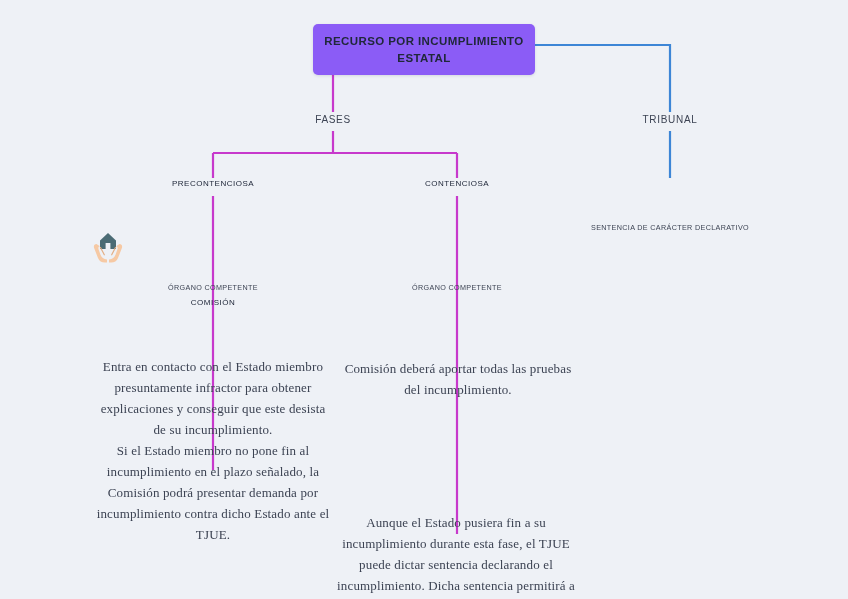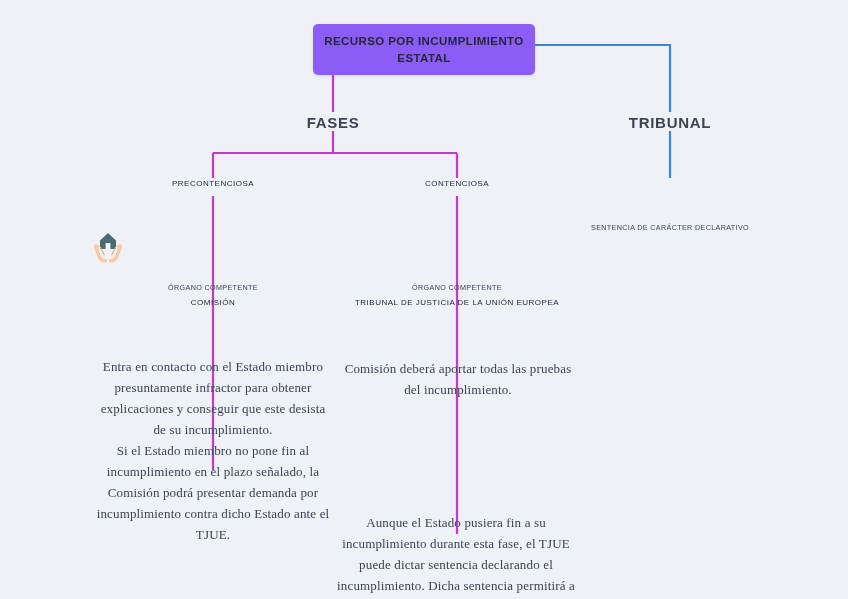--- a/index.html
+++ b/index.html
@@ -23,21 +23,21 @@
     text-align:center;
     margin-top:12px;
   }
   .title-card span{
     font-size:11.5px;font-weight:bold;color:#20283a;
     letter-spacing:.4px;line-height:1.45;
   }
 
   .node{position:absolute;text-align:center;}
   .lbl-branch{
-    font-size:15px;color:#3c4353;letter-spacing:.7px;font-weight:bold;
+    font-size:10px;color:#3c4353;letter-spacing:.7px;font-weight:normal;
   }
   .lbl-head{
     font-size:8px;font-weight:normal;color:#20283a;letter-spacing:.5px;
   }
   .lbl-sub{
     font-size:7.2px;color:#3c4353;letter-spacing:.35px;margin-top:44px;
   }
   .para{
     font-size:13px;color:#3c4353;line-height:1.62;letter-spacing:.15px;font-family:Liberation Serif, serif;
   }
@@ -107,23 +107,20 @@
   </div>
 
   <div class="node" style="left:392px;top:239px;width:130px;">
     <div class="lbl-sub">ÓRGANO COMPETENTE</div>
   </div>
 
   <div class="node" style="left:153px;top:298px;width:120px;">
     <div class="lbl-head">COMISIÓN</div>
   </div>
 
-  <div class="node" style="left:337px;top:298px;width:240px;">
-    <div class="lbl-head">TRIBUNAL DE JUSTICIA DE LA UNIÓN EUROPEA</div>
-  </div>
 
   <div class="node" style="left:93px;top:356px;width:240px;">
     <div class="para">Entra en contacto con el Estado miembro presuntamente infractor para obtener explicaciones y conseguir que este desista de su incumplimiento.</div>
   </div>
 
   <div class="node" style="left:340px;top:358px;width:236px;">
     <div class="para">Comisión deberá aportar todas las pruebas del incumplimiento.</div>
   </div>
 
   <div class="node" style="left:93px;top:440px;width:240px;">

